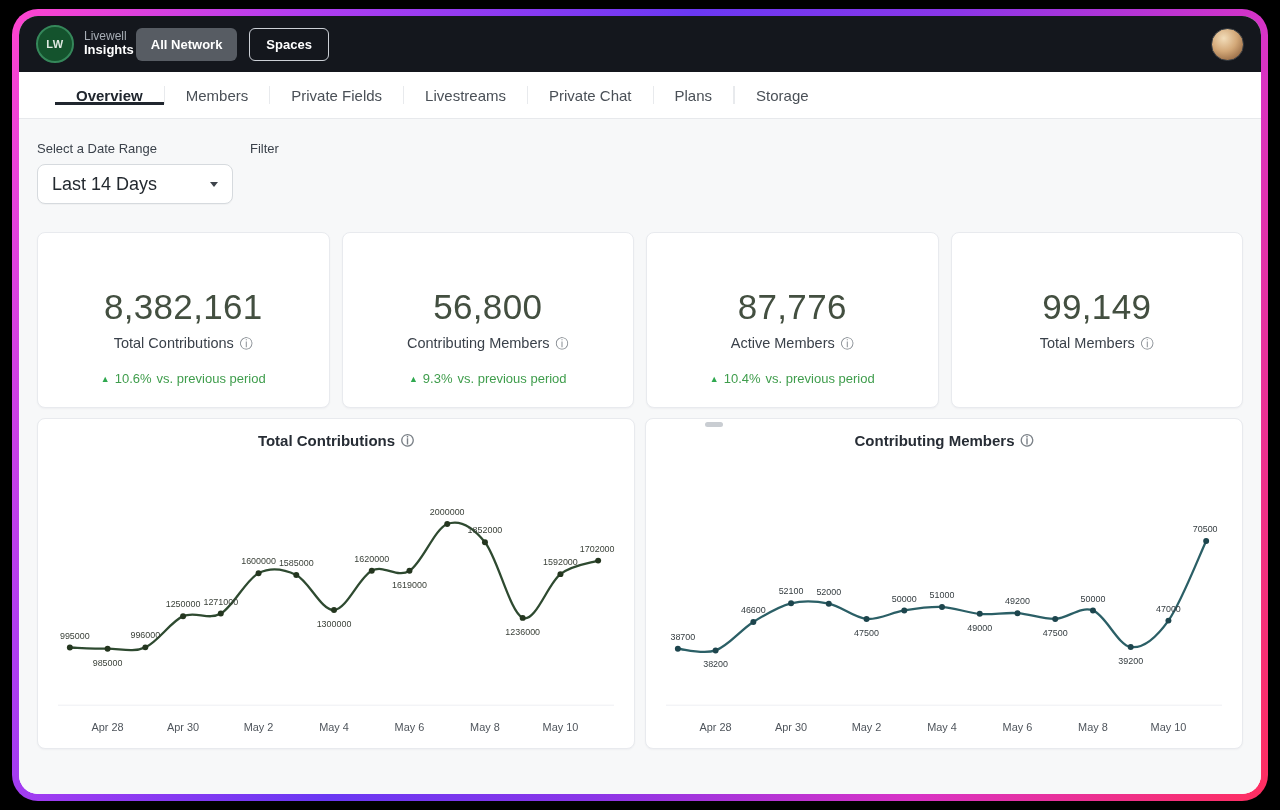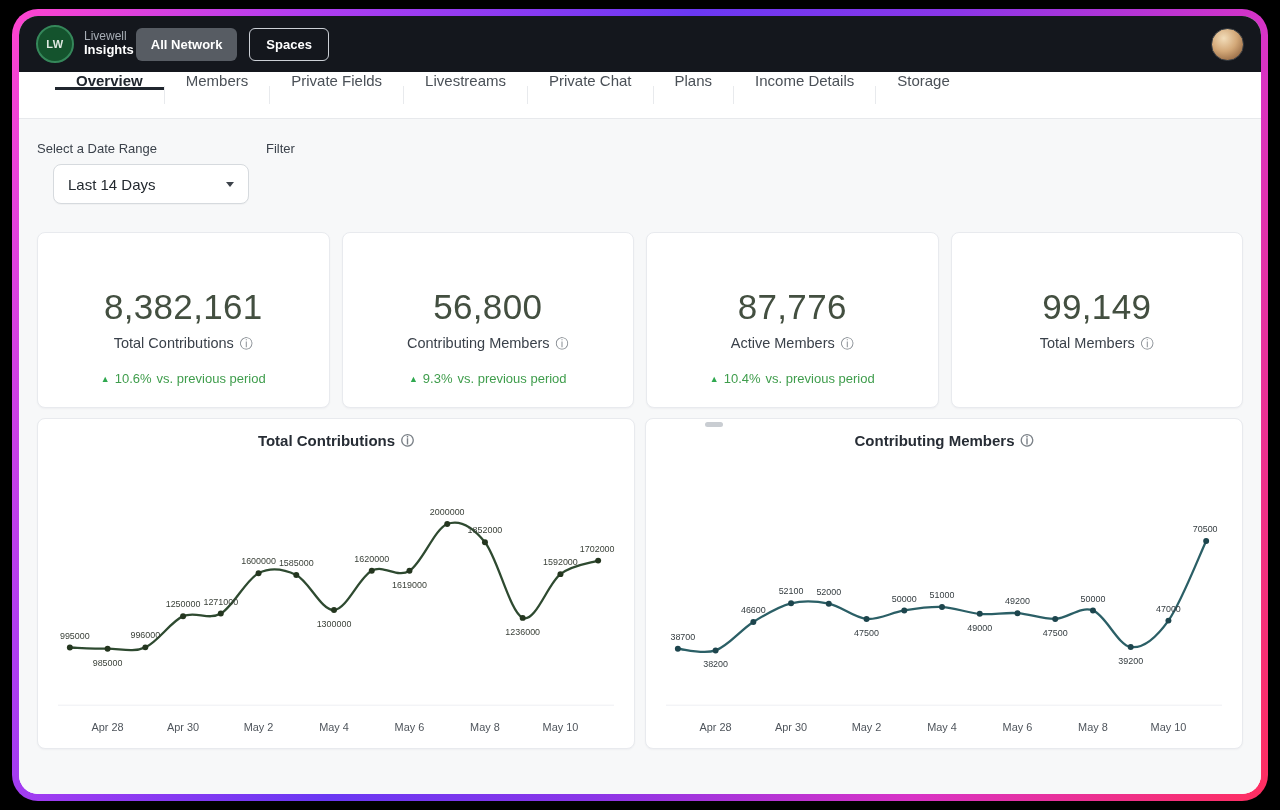--- a/index.html
+++ b/index.html
@@ -26,35 +26,34 @@
   .hdr-buttons { display:flex; gap:12px; margin-left:2px; }
   .hbtn { font-family:inherit; font-size:13px; font-weight:700; color:#fff; border-radius:6px; cursor:pointer; }
   .hbtn.solid { background:#575c63; border:none; padding:9px 15px; }
   .hbtn.outline { background:transparent; border:1.5px solid #ccd0d6; padding:8px 16px; }
   .avatar {
     margin-left:auto; width:33px; height:33px; border-radius:50%;
     background:radial-gradient(circle at 38% 30%,#f2ddba,#d3a878 45%,#9b6f48 80%,#6e4c32);
     border:1px solid #3a3f45;
   }
   
-  .tabbar { height:47px; background:#fff; border-bottom:1px solid #e7e9ec; display:flex; align-items:flex-start; padding-left:36px; flex:0 0 auto; }
+  .tabbar { height:47px; background:#fff; border-bottom:1px solid #e7e9ec; display:flex; align-items:center; padding-left:36px; flex:0 0 auto; }
   .tab { display:flex; align-items:center; padding:0 21px; font-size:15px; color:#4a5057; position:relative; cursor:pointer; white-space:nowrap; }
   .tab.active { color:#20262e; font-weight:700; }
   .tab.active::after { content:''; position:absolute; left:0; right:0; bottom:-1px; height:3px; background:#20262e; }
   .tab-sep { width:1px; height:18px; background:#e8eaed; align-self:center; }
   
   .content { flex:1; background:#f7f8f9; padding:18px 18px 0; }
   .filters { display:flex; gap:17px; margin-top:4px; }
   .filter-group label { display:block; font-size:13px; color:#3b424b; margin-bottom:8px; }
   .select {
     width:196px; height:40px; background:#fff; border:1px solid #d6dade; border-radius:8px;
     display:flex; align-items:center; justify-content:space-between; padding:0 14px;
-    font-size:15px; font-weight:500; color:#23292f; cursor:pointer;
+    font-size:18px; font-weight:500; color:#23292f; cursor:pointer;
     box-shadow:0 1px 1px rgba(16,24,40,.03);
-    margin-left:16px;
   }
   .caret { width:0; height:0; border-left:4.5px solid transparent; border-right:4.5px solid transparent; border-top:5.5px solid #3d434b; }
   .card { background:#fff; border:1px solid #e8eaee; border-radius:8px; box-shadow:0 1px 2px rgba(16,24,40,.04); }
   
   .stats { display:flex; gap:12px; margin-top:28px; }
   .stat-card { flex:1; height:176px; display:flex; flex-direction:column; align-items:center; padding-top:56px; }
   .stat-value { font-size:35px; font-weight:500; letter-spacing:.3px; color:#434f40; line-height:1; }
   .stat-label-row { margin-top:11px; display:flex; align-items:center; gap:6px; font-size:14.5px; color:#3a414a; }
   .info { color:#7a8087; font-size:13px; line-height:1; cursor:pointer; }
   .stat-change { margin-top:20px; display:flex; align-items:center; gap:5px; font-size:13px; color:#3f9d4c; }
@@ -92,21 +91,20 @@
       <div class="tab">Members</div>
       <span class="tab-sep"></span>
       <div class="tab">Private Fields</div>
       <span class="tab-sep"></span>
       <div class="tab">Livestreams</div>
       <span class="tab-sep"></span>
       <div class="tab">Private Chat</div>
       <span class="tab-sep"></span>
       <div class="tab">Plans</div>
       <span class="tab-sep"></span>
-      <div class="tab">Income Details</div>
       <span class="tab-sep"></span>
       <div class="tab">Storage</div>
     </nav>
 
     <main class="content">
 
       <div class="filters">
         <div class="filter-group">
           <label>Select a Date Range</label>
           <div class="select">

